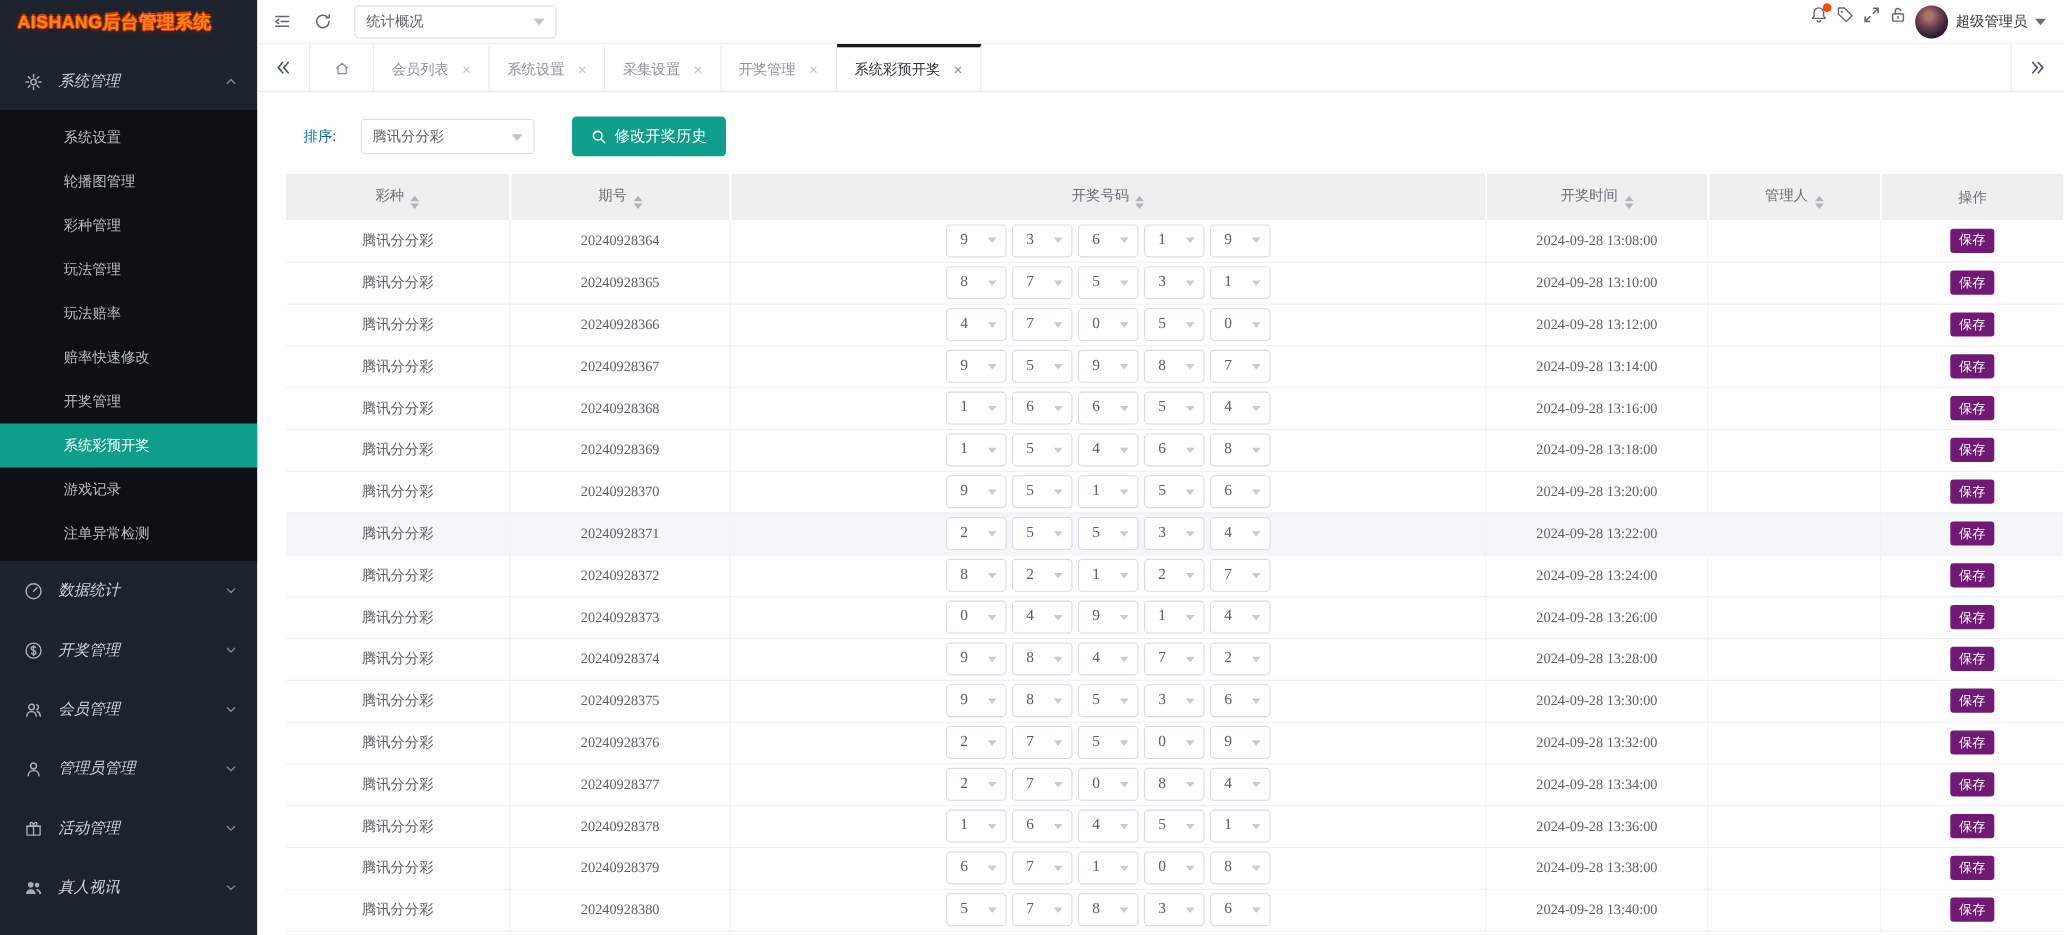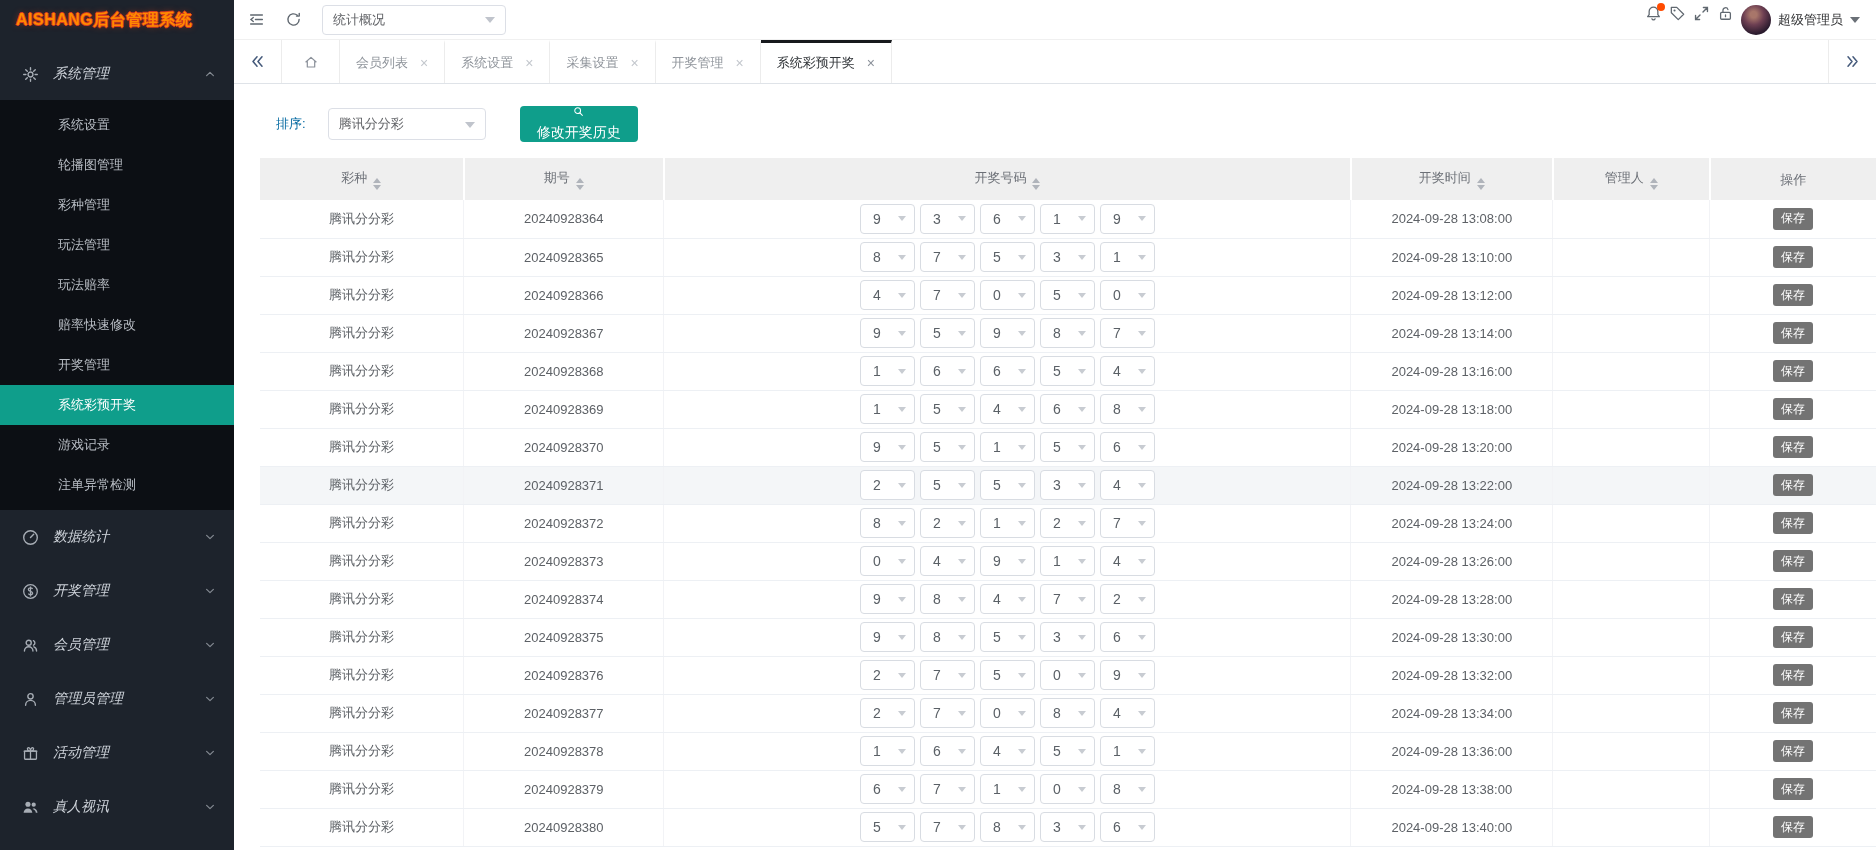--- a/index.html
+++ b/index.html
@@ -55,42 +55,42 @@
 
   .content { flex:1; background:#fff; padding:22px 0 0 26px; overflow:hidden; }
 
   .filter-row { display:flex; align-items:center; padding-left:16px; margin-bottom:16px; height:36px; }
   .filter-label { font-size:13px; color:#0369a1; margin-right:22px; }
   .filter-select { width:158px; height:32px; border:1px solid #dcdfe6; border-radius:4px;
     display:flex; align-items:center; padding:0 10px; font-size:13px; color:#606266; cursor:pointer; }
   .filter-select .grow { flex:1; }
   .btn-primary { margin-left:34px; height:36px; padding:0 17px; border:none; border-radius:4px;
     background:#0f9e8b; color:#fff; font-size:14px; display:flex; align-items:center; gap:7px; cursor:pointer;
-    font-family:inherit;flex-direction:column; }
+    font-family:inherit; }
   .btn-primary svg { width:15px; height:15px; }
 
   
-  table { width:100%; border-collapse:collapse; table-layout:fixed; }
+  table { width:100%; border-collapse:collapse; table-layout:fixed;font-family:Liberation Serif, serif; }
   thead th { background:#efefef; padding:11px 0 10px; font-weight:400; font-size:13px; color:#6b6f76;
     border-right:2px solid #fff; cursor:pointer; }
   thead th:last-child { border-right:none; }
   .sort { display:inline-flex; flex-direction:column; gap:2px; margin-left:6px; vertical-align:-1px; }
   .s-up { width:0; height:0; border:4px solid transparent; border-bottom:5px solid #b0b4bb; border-top:none; }
   .s-dn { width:0; height:0; border:4px solid transparent; border-top:5px solid #b0b4bb; border-bottom:none; }
   tbody td { height:38px; text-align:center; font-size:13px; color:#5d6166;
     border-bottom:1px solid #edf0f4; border-right:1px solid #f2f3f6; }
   tbody td:last-child { border-right:none; }
   tbody tr.hl { background:#f4f6f8; }
   .c-numbers { display:flex; justify-content:center; gap:5px; }
   .num-select { display:inline-flex; align-items:center; justify-content:space-between;
     width:55px; height:30px; border:1px solid #d8dce2; border-radius:4px; background:#fff;
     padding:0 8px 0 12px; cursor:pointer; }
   .num-select .nv { font-size:14px; color:#5a6066; }
   .num-select .nc { width:0; height:0; border:4px solid transparent; border-top:5px solid #c8ccd2; margin-top:4px; }
-  .save-btn { background:#737373; color:#fff; border:none; border-radius:3px; height:22px;
+  .save-btn { background:#701a75; color:#fff; border:none; border-radius:3px; height:22px;
     padding:0 8px; font-size:12px; cursor:pointer; font-family:inherit; }
 </style>
 </head>
 <body>
 
 <svg width="0" height="0" style="position:absolute">
   <symbol id="i-gear" viewBox="0 0 16 16">
       <g fill="none" stroke="currentColor" stroke-width="1.3" stroke-linecap="round">
         <circle cx="8" cy="8" r="2.3"></circle>
         <path d="M8 1.6v2.1M8 12.3v2.1M1.6 8h2.1M12.3 8h2.1M3.5 3.5l1.5 1.5M11 11l1.5 1.5M12.5 3.5L11 5M5 11l-1.5 1.5"></path>

